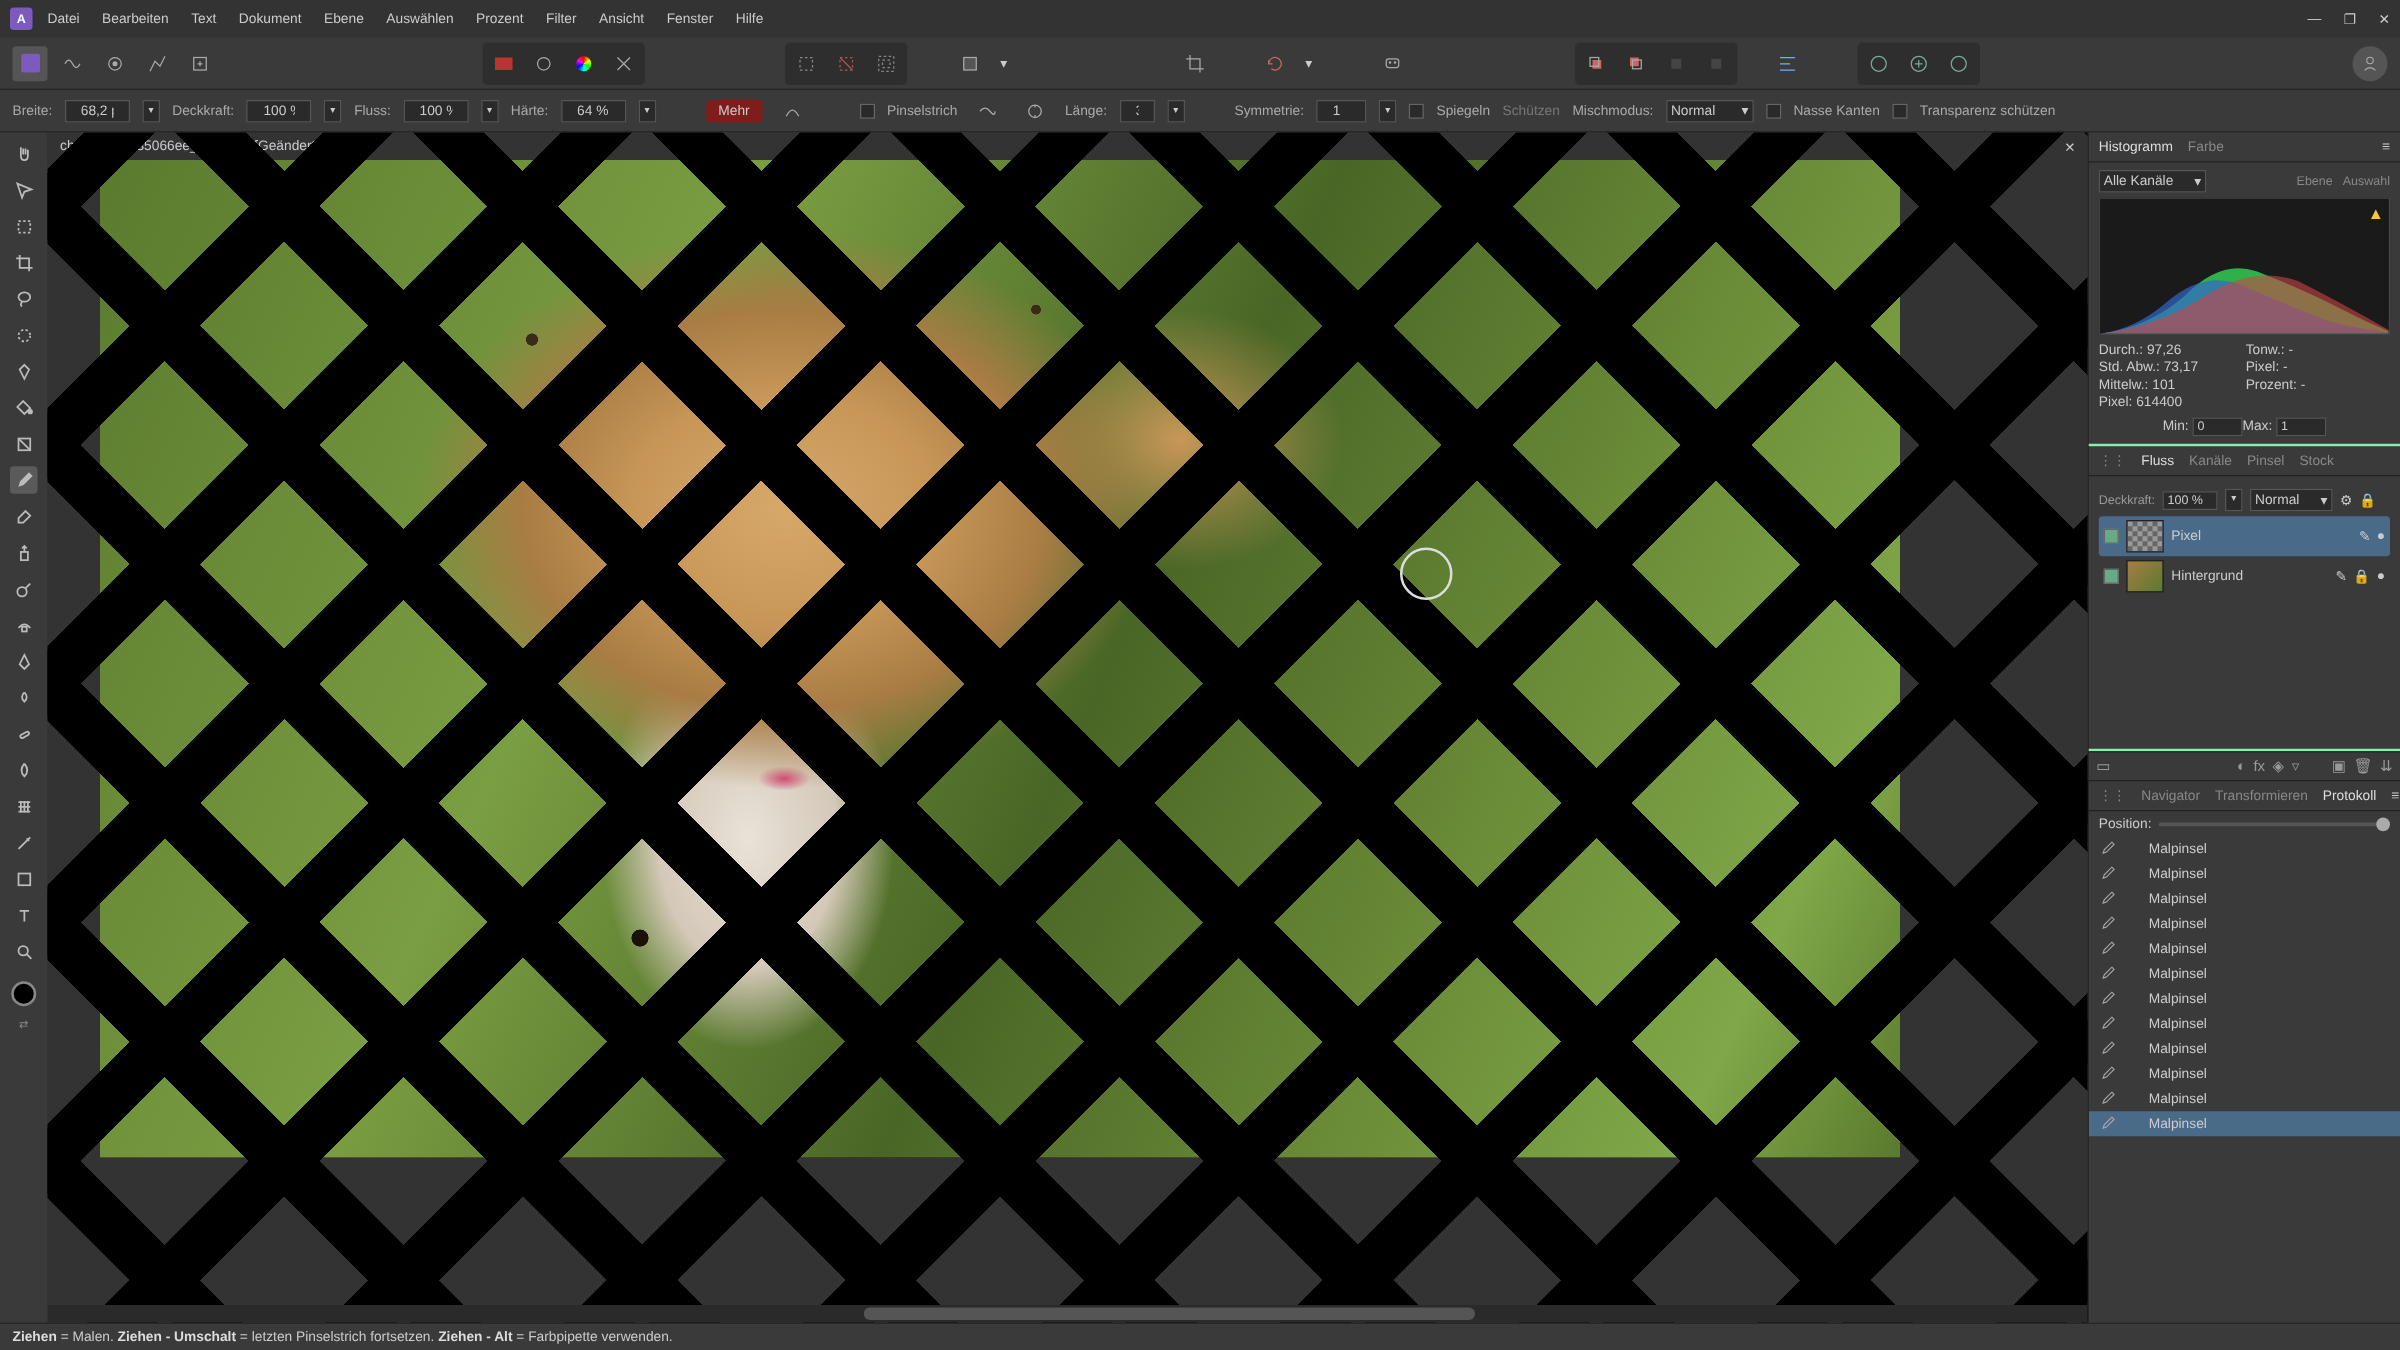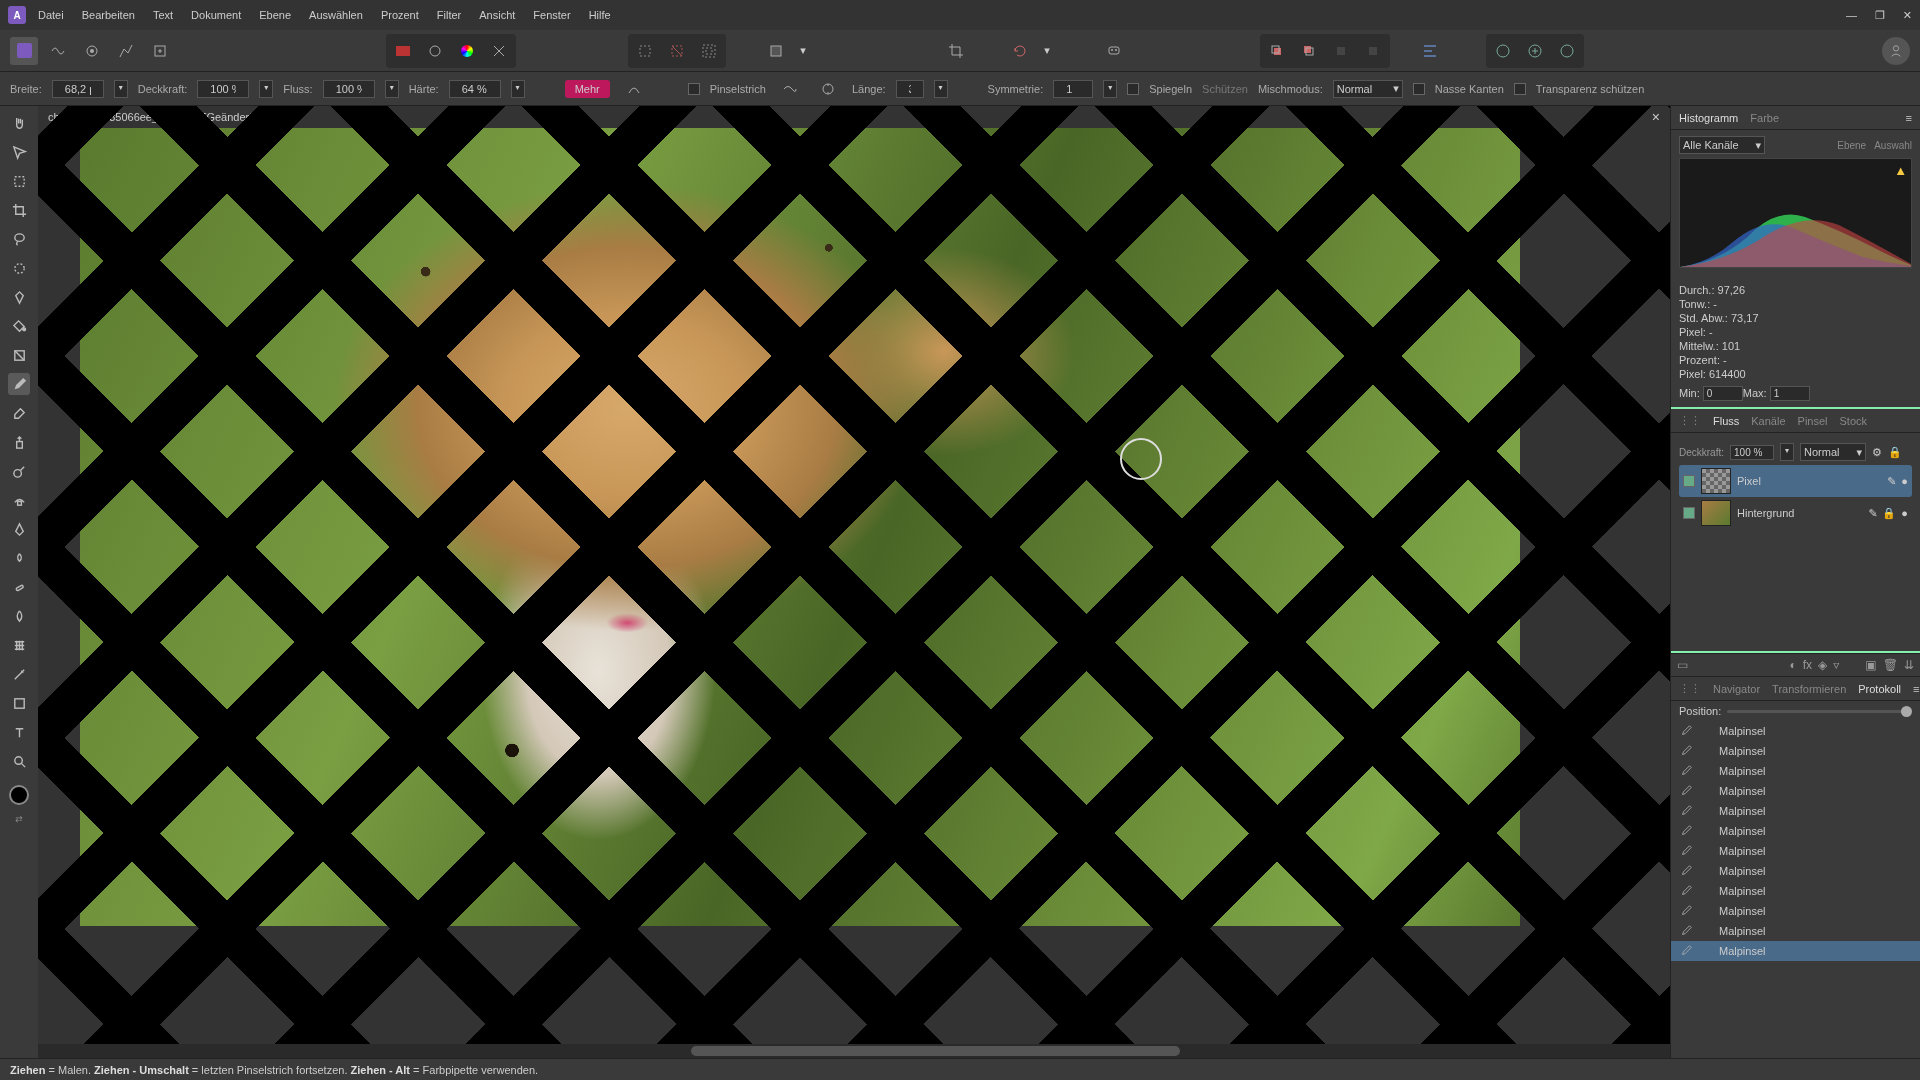--- a/index.html
+++ b/index.html
@@ -15,21 +15,21 @@
 .tb-btn.active{background:#555}
 .tb-btn svg{width:16px;height:16px}
 .tb-group{display:flex;gap:4px;background:#2e2e2e;padding:3px;border-radius:4px}
 .persona-icon{width:15px;height:15px;border-radius:2px}
 .avatar-btn{width:28px;height:28px;border-radius:50%;background:#555;margin-left:auto;cursor:pointer;display:flex;align-items:center;justify-content:center}
 .toolbar2{height:34px;background:#3a3a3a;display:flex;align-items:center;padding:0 10px;gap:10px;border-bottom:1px solid #222;font-size:11px}
 .tb2-label{color:#aaa}
 .tb2-input{background:#2a2a2a;border:1px solid #555;color:#ccc;padding:2px 12px;width:52px;font-size:11px}
 .tb2-dd{background:#2a2a2a;border:1px solid #555;width:14px;height:18px;display:inline-block;cursor:pointer;text-align:center;line-height:14px;font-size:8px}
 .tb2-chk{width:12px;height:12px;border:1px solid #666;background:#2a2a2a;display:inline-block}
-.tb2-btn{background:#be185d;padding:3px 10px;border-radius:3px;cursor:pointer}
+.tb2-btn{background:#7f1d1d;padding:3px 10px;border-radius:3px;cursor:pointer}
 .main{display:flex;height:calc(1080px - 30px - 42px - 34px - 22px)}
 .toolbox{width:38px;background:#3a3a3a;display:flex;flex-direction:column;align-items:center;padding-top:6px;gap:7px}
 .tool{width:22px;height:22px;display:flex;align-items:center;justify-content:center;cursor:pointer;border-radius:3px}
 .tool.active{background:#5a5a5a}
 .tool svg{width:15px;height:15px;stroke:#bbb;fill:none;stroke-width:1.5}
 .color-swatch{width:20px;height:20px;border-radius:50%;background:#000;border:2px solid #888;margin-top:6px}
 .canvas-area{flex:1;background:#333;position:relative;overflow:hidden}
 .doc-tab{height:22px;display:flex;align-items:center;padding:0 10px;font-size:11px;background:#333;justify-content:space-between}
 .canvas{position:absolute;top:22px;left:42px;width:1440px;height:798px;background:#000}
 .cheetah-bg{position:absolute;inset:0;background:
@@ -58,22 +58,22 @@
 .hscroll{position:absolute;bottom:0;left:0;right:0;height:14px;background:#2a2a2a}
 .hscroll-thumb{position:absolute;left:40%;width:30%;height:10px;top:2px;background:#555;border-radius:5px}
 .right-panels{width:250px;background:#3a3a3a;display:flex;flex-direction:column;border-left:1px solid #222}
 .panel-tabs{display:flex;height:24px;align-items:center;padding:0 8px;gap:12px;border-bottom:1px solid #222}
 .panel-tab{cursor:pointer;color:#888}
 .panel-tab.active{color:#ddd}
 .panel-section{padding:6px 8px;border-bottom:2px solid #86efac}
 .histogram{height:110px;background:#1a1a1a;border:1px solid #444;position:relative;margin-top:4px;overflow:hidden}
 .histo-warn{position:absolute;top:4px;right:4px;color:#f5c842;font-size:13px}
 .histo-svg{position:absolute;bottom:0;left:0;width:100%;height:80px}
-.histo-stats{font-size:10px;color:#999;display:grid;grid-template-columns:1fr;gap:2px;margin-top:16px}
-.histo-range{display:flex;justify-content:flex-start;margin-top:6px;font-size:10px}
+.histo-stats{font-size:10px;color:#999;display:grid;grid-template-columns:1fr 1fr;gap:2px;margin-top:6px}
+.histo-range{display:flex;justify-content:center;margin-top:6px;font-size:10px}
 .histo-range input{width:40px;background:#2a2a2a;border:1px solid #555;color:#ccc;font-size:10px;padding:1px 3px}
 .layers-head{display:flex;align-items:center;gap:6px;padding:4px 0}
 .layers-head select,.layers-head input{background:#2a2a2a;border:1px solid #555;color:#ccc;font-size:10px;padding:1px 3px}
 .layer-row{display:flex;align-items:center;height:32px;gap:6px;padding:2px 4px;border-radius:3px;cursor:pointer}
 .layer-row.selected{background:#4a6a8a}
 .layer-thumb{width:30px;height:26px;background:#888;border:1px solid #222}
 .layer-thumb.pixel{background:repeating-conic-gradient(#666 0 25%,#999 0 50%) 0 0/8px 8px}
 .layer-thumb.bg{background:linear-gradient(135deg,#a87c44,#5a7a2e)}
 .layer-name{flex:1;font-size:11px}
 .layer-icons{display:flex;gap:5px;color:#aaa;font-size:10px}

